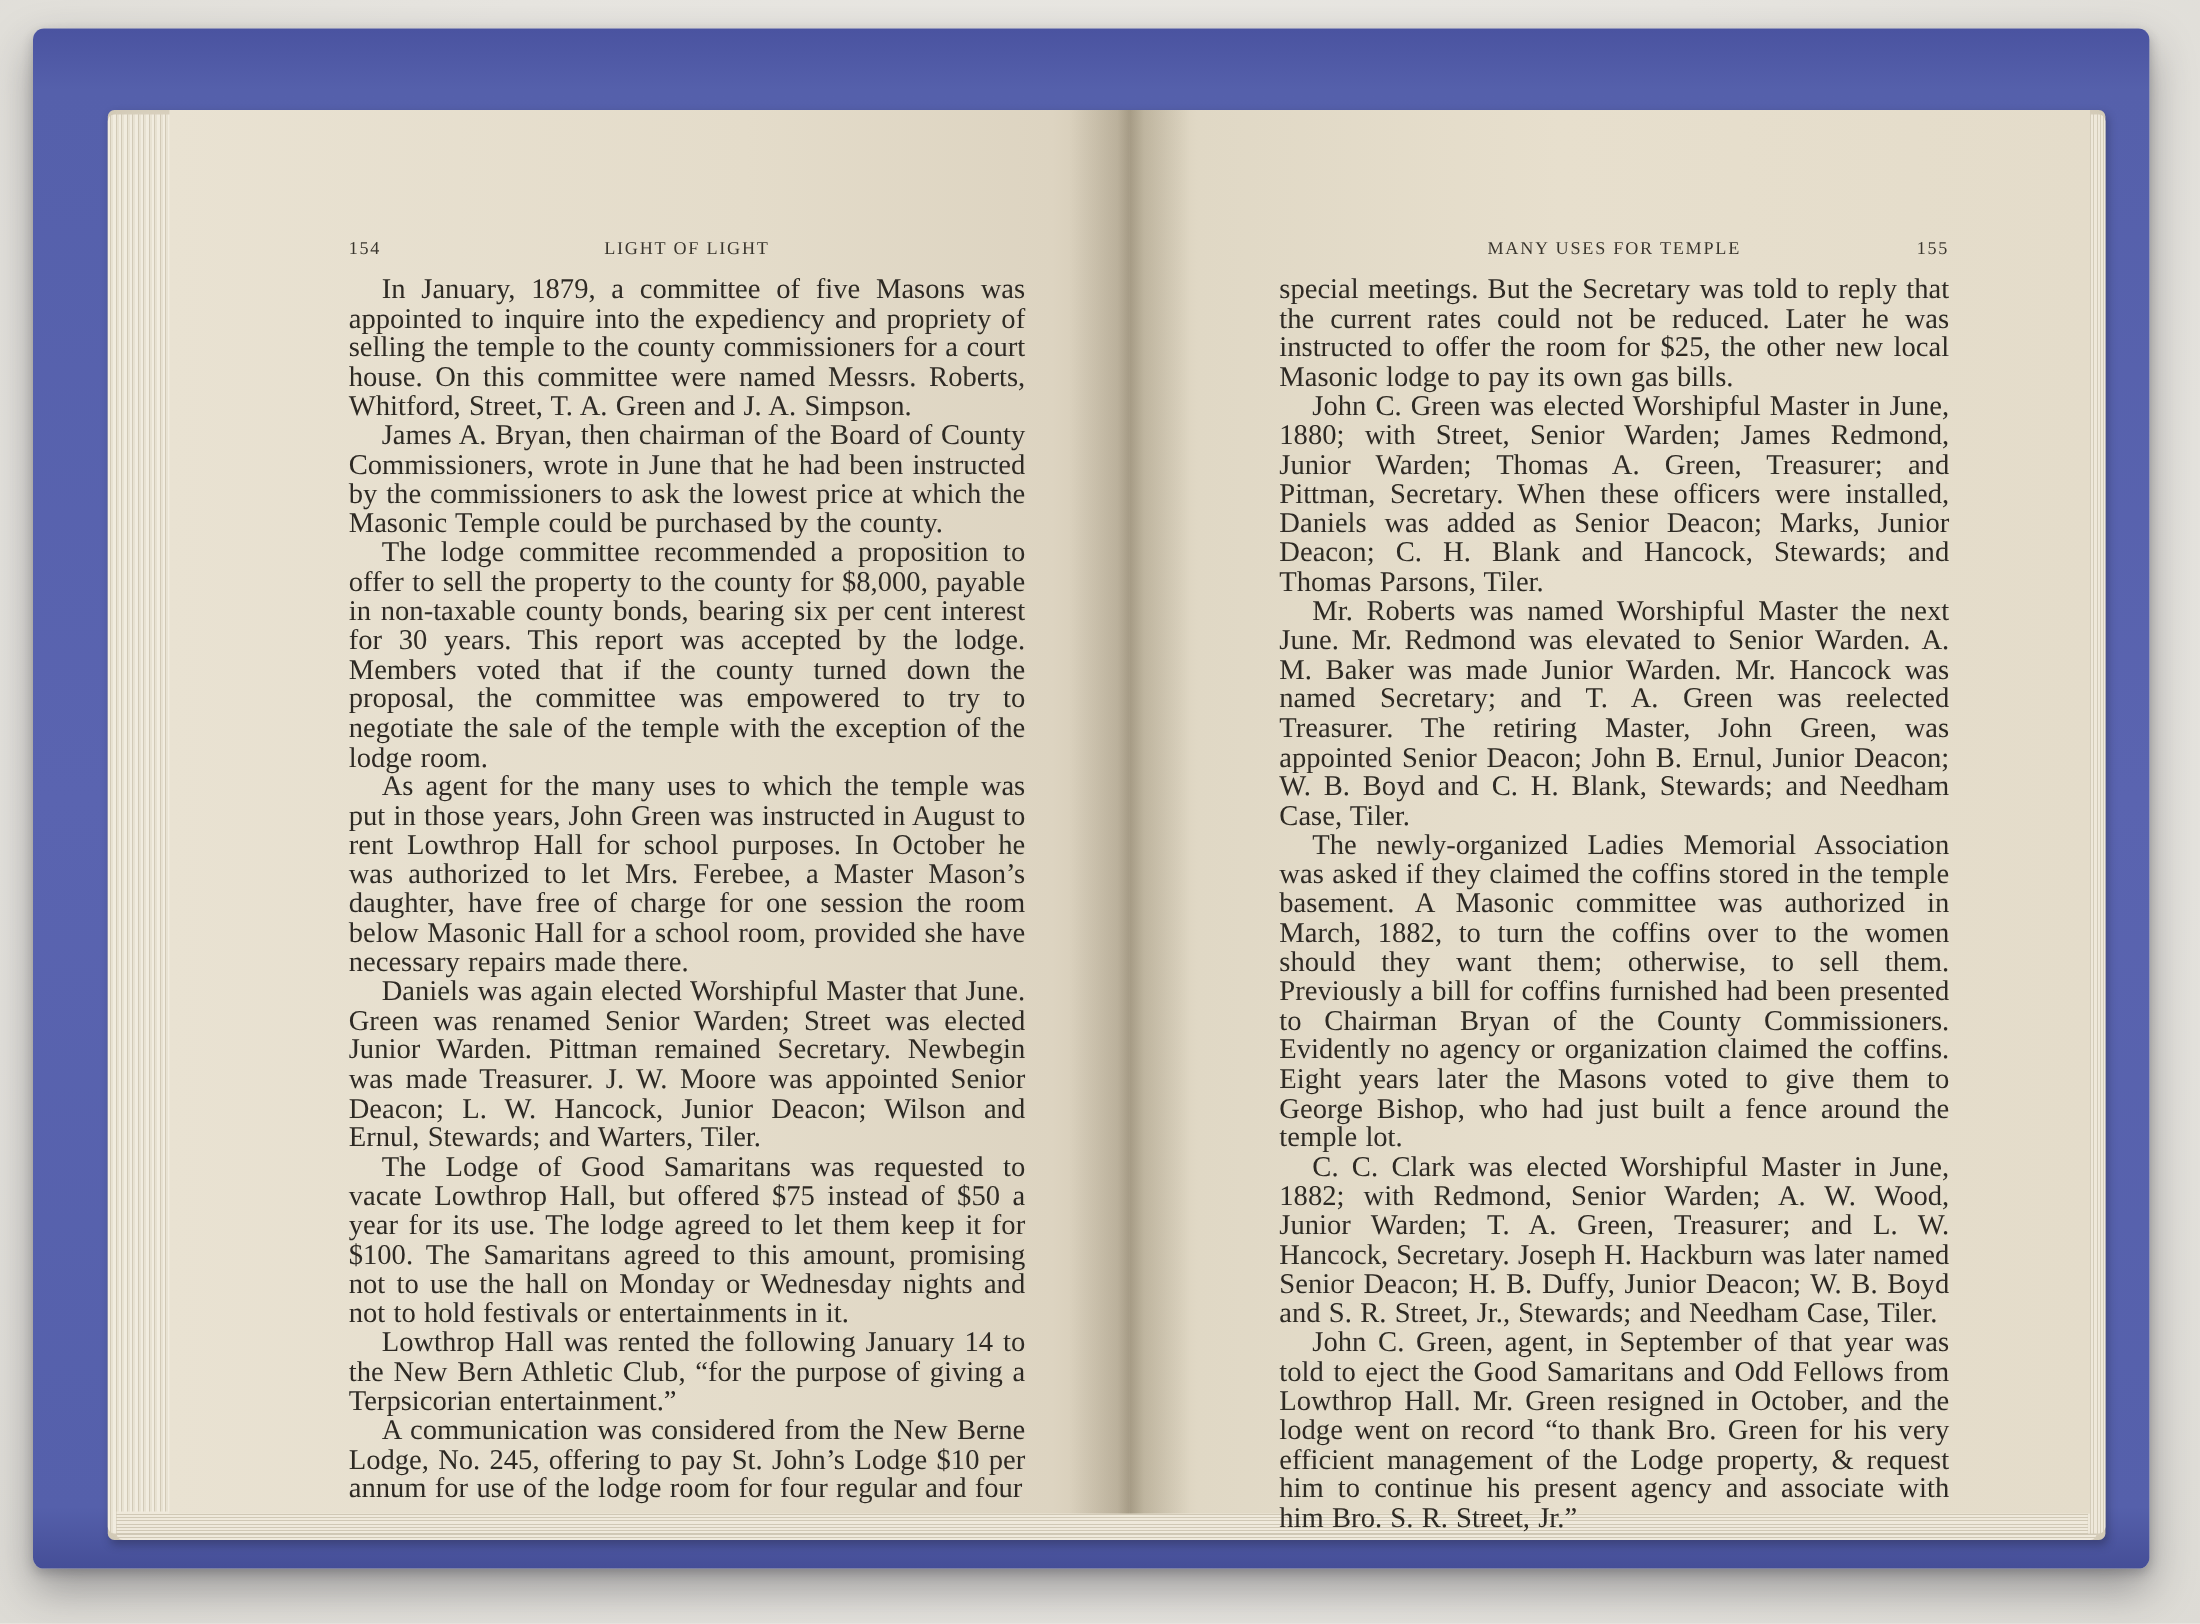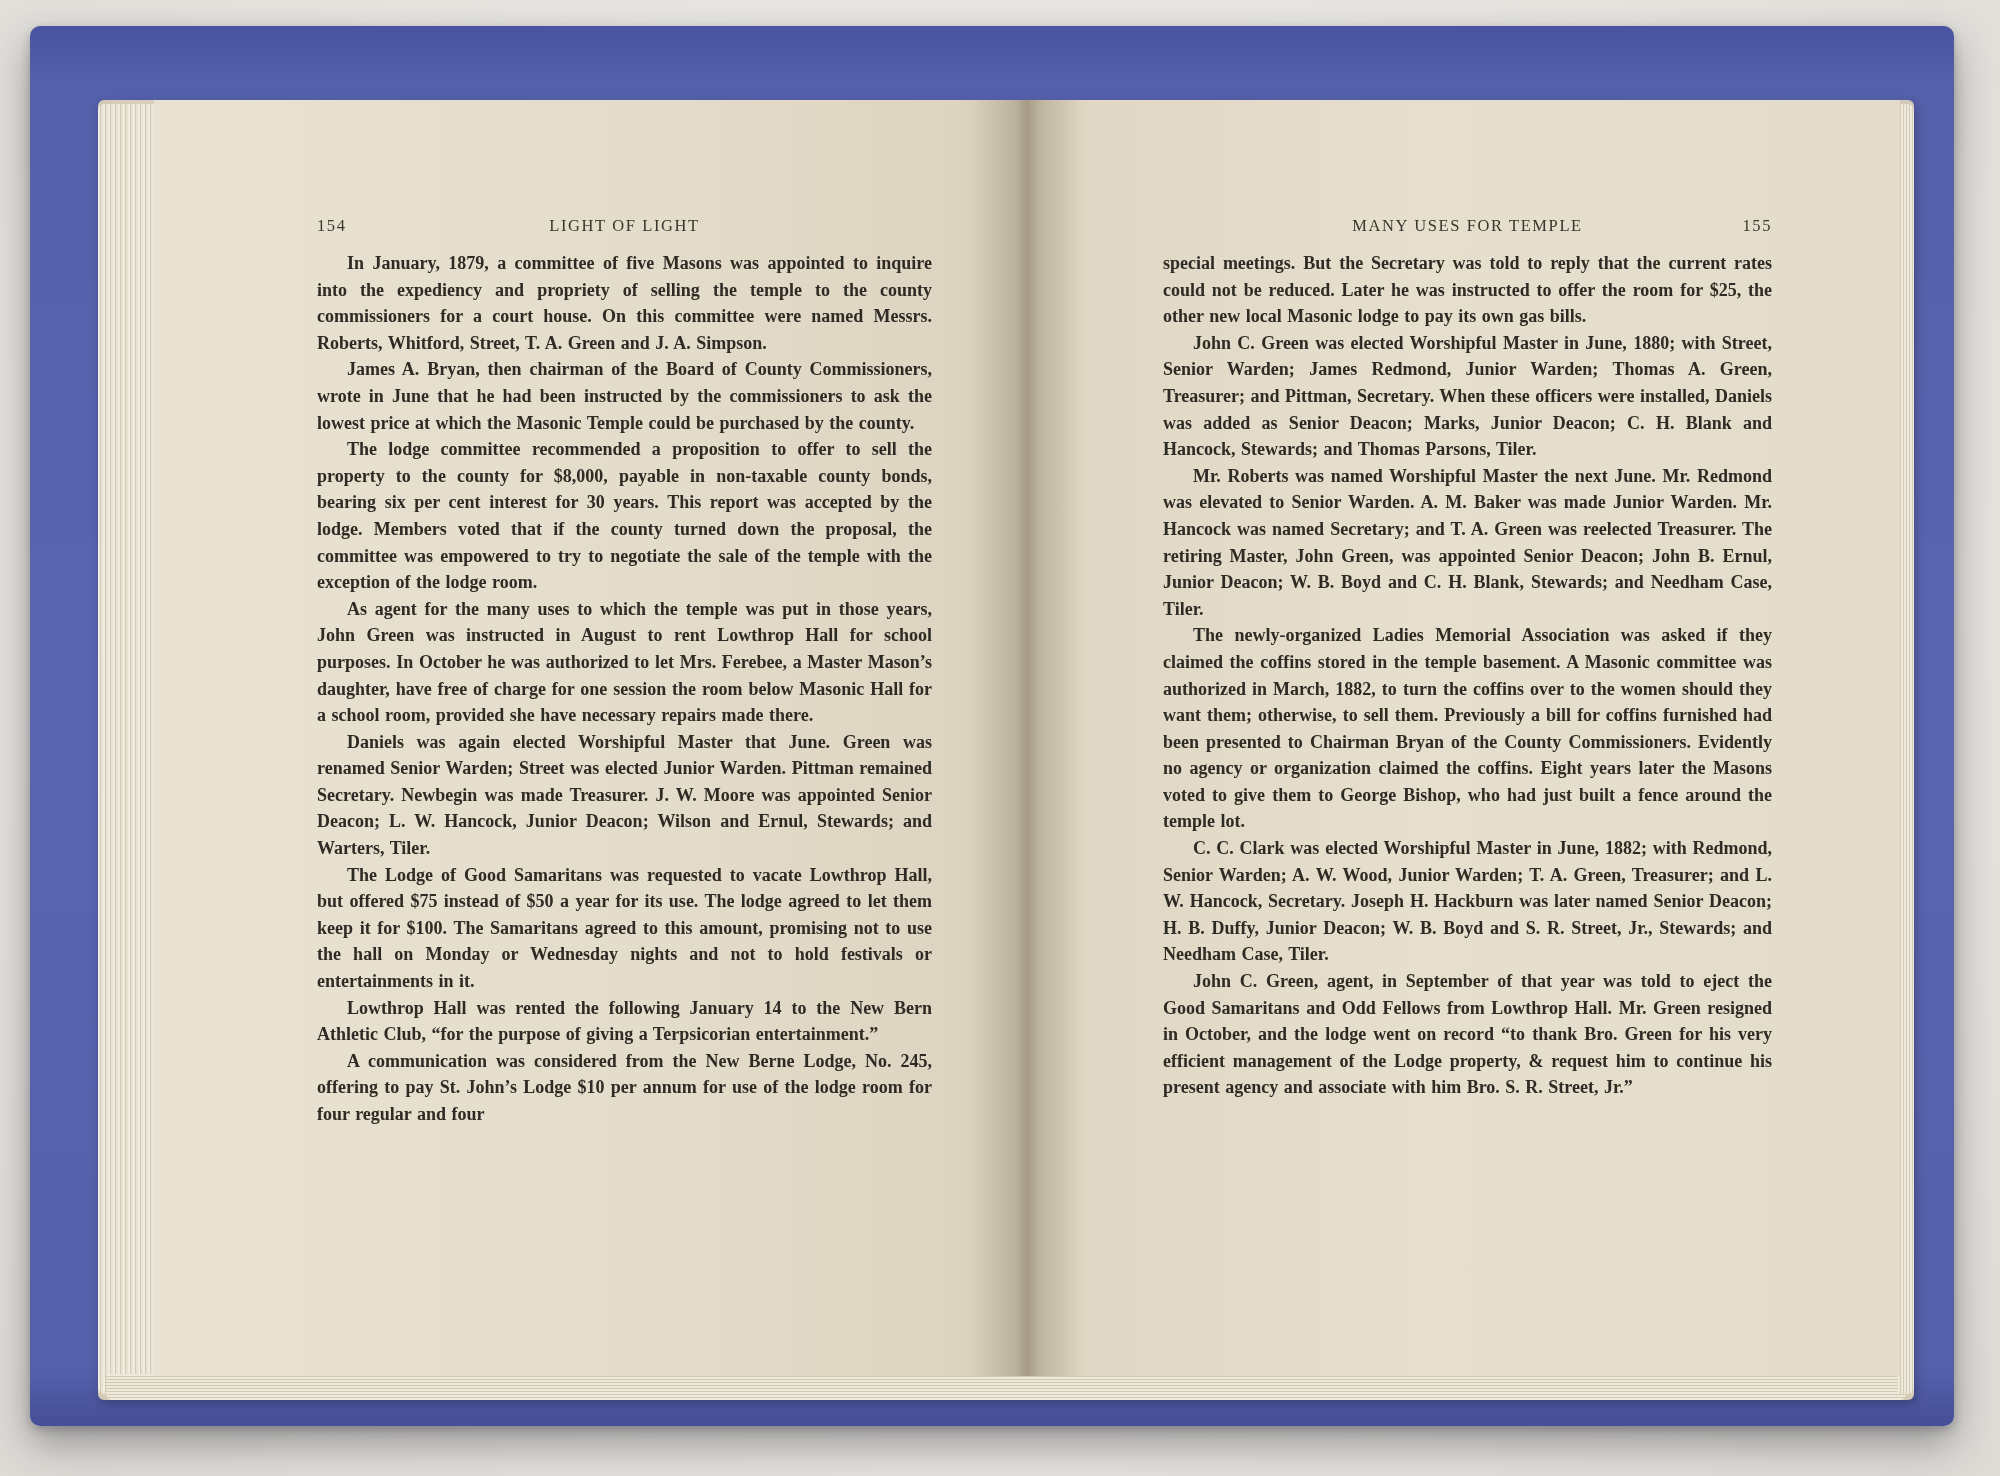--- a/index.html
+++ b/index.html
@@ -82,26 +82,25 @@
     letter-spacing: 1.6px;
     color: #3a362e;
     margin-bottom: 14px;
   }
   .running-head .slot { width: 60px; }
   .running-head .title { flex: 1; text-align: center; }
   .running-head .num-left { text-align: left; }
   .running-head .num-right { text-align: right; }
 
   .page-text p {
-    font-size: 18px;
+    font-size: 26px;
     line-height: 26.6px;
     text-align: justify;
     color: #2e2a24;
     word-spacing: 1px;
-    font-weight: bold;
   }
   .page-text p.indent { text-indent: 30px; }
 </style>
 </head>
 <body>
 
 <div class="book">
   <div class="page-block">
     <div class="edge-left"></div>
     <div class="edge-bottom"></div>

